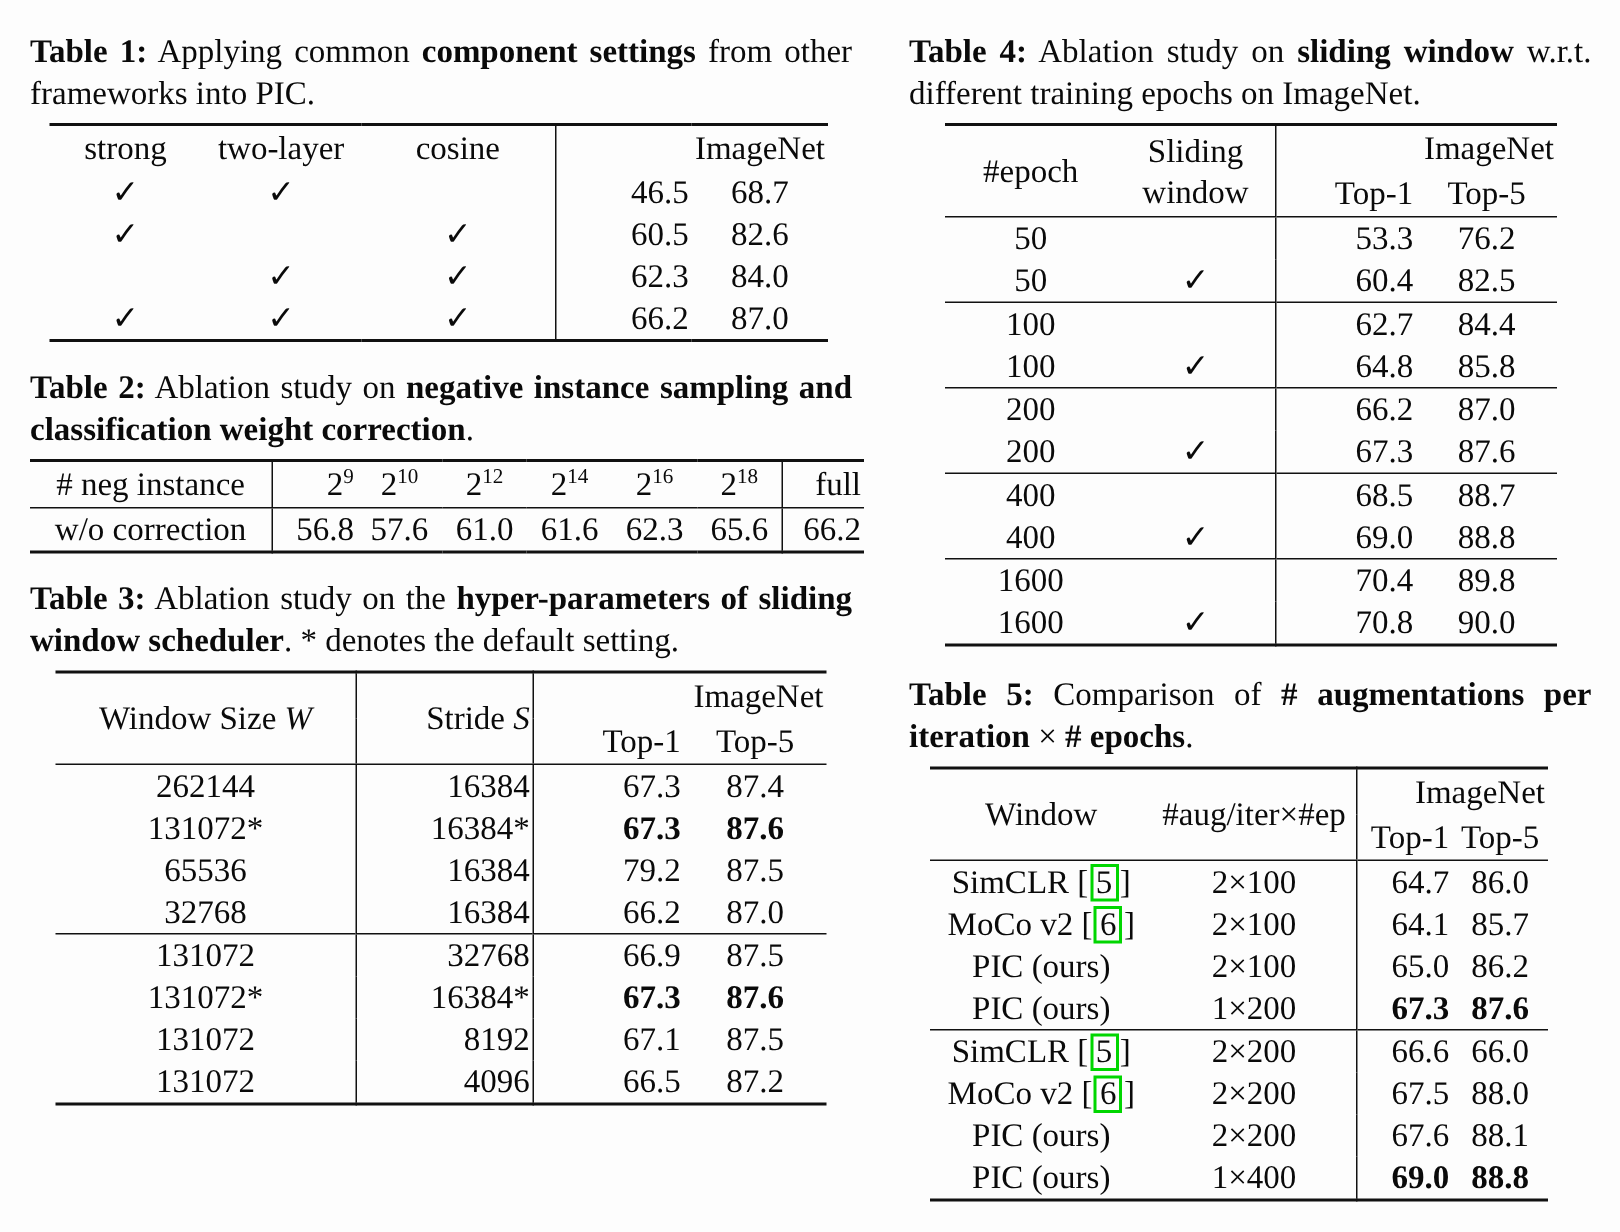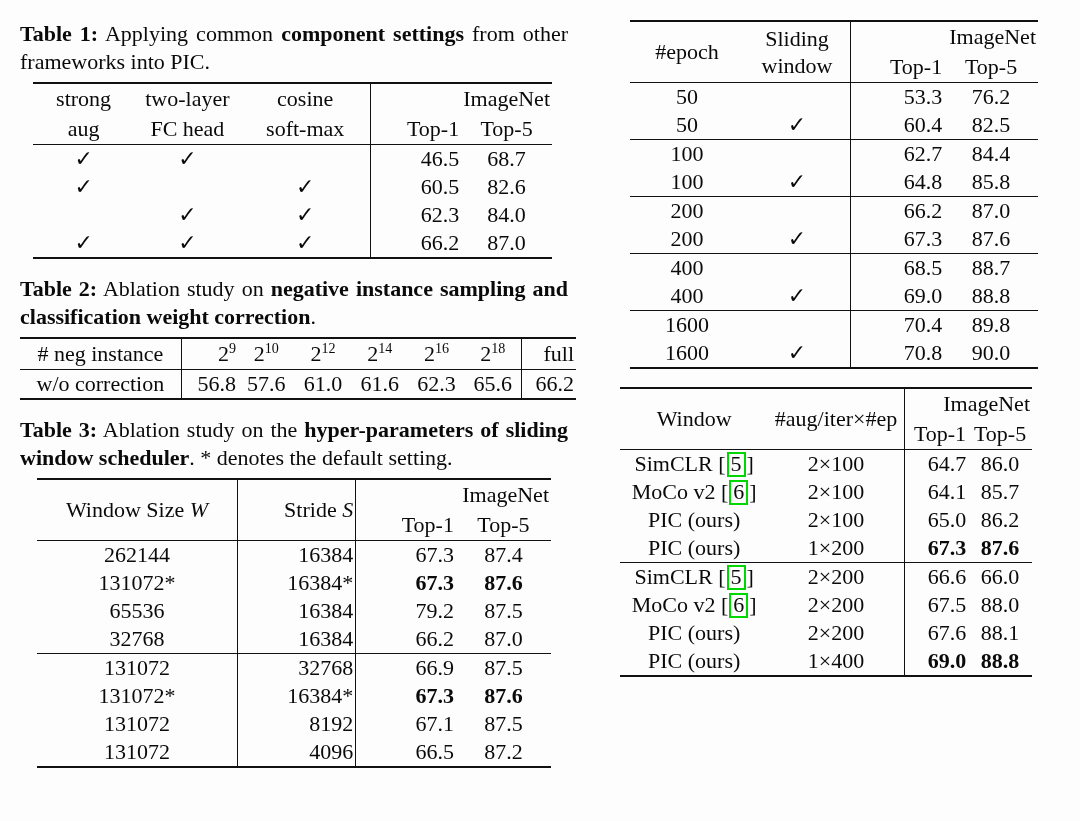--- a/index.html
+++ b/index.html
@@ -91,27 +91,20 @@
             <col style="width: 17.5%;">
             <col style="width: 17.5%;">
           </colgroup>
           <tbody>
             <tr class="hdr">
               <th>strong</th>
               <th>two-layer</th>
               <th>cosine</th>
               <th colspan="2" class="bl">ImageNet</th>
             </tr>
-            <tr class="hdr hdr-last">
-              <th>aug</th>
-              <th>FC head</th>
-              <th>soft-max</th>
-              <th class="bl">Top-1</th>
-              <th>Top-5</th>
-            </tr>
             <tr>
               <td>✓</td>
               <td>✓</td>
               <td></td>
               <td class="bl">46.5</td>
               <td>68.7</td>
             </tr>
             <tr>
               <td>✓</td>
               <td></td>
@@ -239,20 +232,21 @@
               <td class="bl">4096</td>
               <td class="bl">66.5</td>
               <td>87.2</td>
             </tr>
           </tbody>
         </table>
     </section>
   </div>
   <div class="col col-right">
     <section class="tbl-block">
+      <p class="caption"><span class="b">Table 4:</span><span>  Ablation study on </span><span class="b">sliding window</span><span> w.r.t. different training epochs on ImageNet.</span></p>
       <table class="paper-table t4">
           <colgroup>
             <col style="width: 28%;">
             <col style="width: 26%;">
             <col style="width: 23%;">
             <col style="width: 23%;">
           </colgroup>
           <tbody>
             <tr class="hdr">
               <th rowspan="2" class="hb">#epoch</th>
@@ -320,20 +314,21 @@
             <tr>
               <td>1600</td>
               <td>✓</td>
               <td class="bl">70.8</td>
               <td>90.0</td>
             </tr>
           </tbody>
         </table>
     </section>
     <section class="tbl-block">
+      <p class="caption"><span class="b">Table 5:</span><span> Comparison of </span><span class="b"># augmentations per iteration</span><span> × </span><span class="b"># epochs</span><span>.</span></p>
       <table class="paper-table t5">
           <colgroup>
             <col style="width: 36%;">
             <col style="width: 33%;">
             <col style="width: 15.5%;">
             <col style="width: 15.5%;">
           </colgroup>
           <tbody>
             <tr class="hdr">
               <th rowspan="2" class="hb">Window</th>

